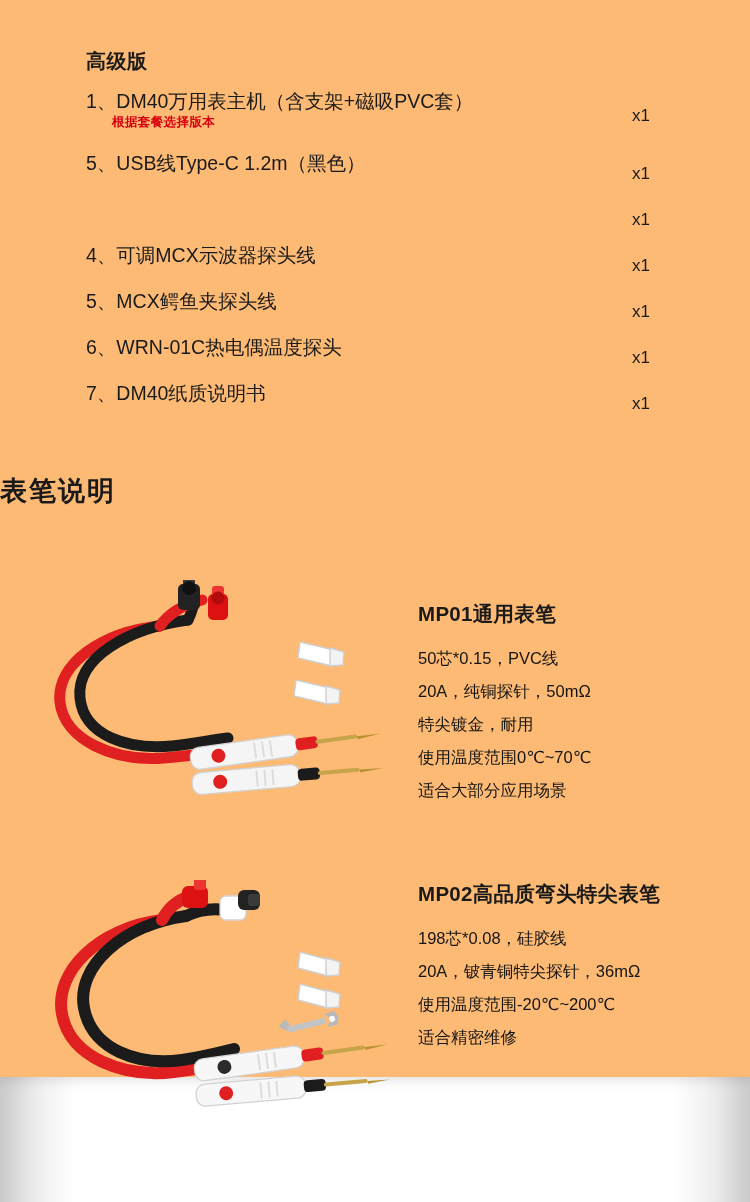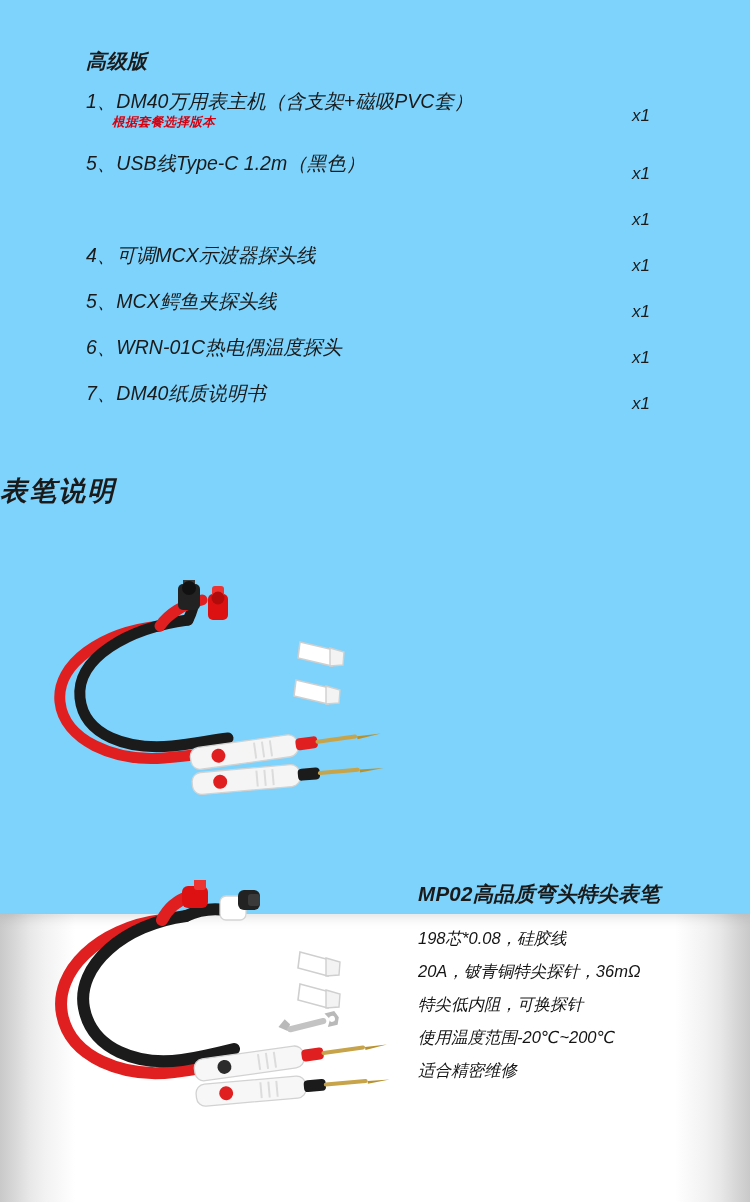--- a/index.html
+++ b/index.html
@@ -12,24 +12,23 @@
     background: linear-gradient(90deg, #c9c9c9 0%, #d8d8d8 2%, #e8e8e8 4%, #f2f2f2 6%, #ffffff 10%, #ffffff 90%, #f2f2f2 94%, #e8e8e8 96%, #d8d8d8 98%, #c9c9c9 100%);
     font-family: "Liberation Sans", "DejaVu Sans", sans-serif;
     color: #1a1a1a;
     overflow: hidden;
     position: relative;
   }
   .page {
     position: absolute;
     left: 0; top: 0;
     width: 750px;
-    height: 914px;
-    background: #7dd3fc;
+    height: 1077px;
+    background: #fdba74;
     box-shadow: 0 0 14px rgba(0,0,0,0.18);
-    font-style: italic;
   }
   .inner {
     position: absolute;
     left: 0; top: 0;
     width: 750px;
     height: 1202px;
   }
 
   
   .pkg-title {
@@ -212,20 +211,28 @@
         <rect x="214" y="191" width="2" height="16" fill="#dcdcdc"></rect>
         <rect x="222" y="191" width="2" height="16" fill="#dcdcdc"></rect>
         <rect x="230" y="191" width="2" height="16" fill="#dcdcdc"></rect>
         <rect x="256" y="193" width="22" height="12" rx="4" fill="#1b1b1b"></rect>
         <rect x="276" y="197" width="42" height="4" rx="2" fill="#c7a34a"></rect>
         <path d="M318 199 L342 199.5 L318 202 Z" fill="#b8912f"></path>
       </g>
     </svg>
   </div>
 
+  <div class="probe-block" id="probe-1">
+    <div class="p-title">MP01通用表笔</div>
+    <div class="p-line">50芯*0.15，PVC线</div>
+    <div class="p-line">20A，纯铜探针，50mΩ</div>
+    <div class="p-line">特尖镀金，耐用</div>
+    <div class="p-line">使用温度范围0℃~70℃</div>
+    <div class="p-line">适合大部分应用场景</div>
+  </div>
 
   <div class="illus" id="illus-2">
     <svg width="360" height="240" viewBox="0 0 360 240" xmlns="http://www.w3.org/2000/svg">
 
       <path d="M120 40 C 56 48, 12 92, 20 134 C 28 178, 82 198, 132 192 C 160 189, 180 184, 200 180" fill="none" stroke="#e02020" stroke-width="12" stroke-linecap="round"></path>
 
       <path d="M144 36 C 82 44, 34 86, 42 128 C 50 170, 96 186, 140 180 C 160 177, 176 173, 192 169" fill="none" stroke="#1b1b1b" stroke-width="12" stroke-linecap="round"></path>
 
       <path d="M120 40 C 126 28, 136 20, 148 16" fill="none" stroke="#e02020" stroke-width="12" stroke-linecap="round"></path>
       <path d="M144 36 C 156 30, 170 28, 184 30" fill="none" stroke="#1b1b1b" stroke-width="12" stroke-linecap="round"></path>
@@ -278,19 +285,18 @@
         <rect x="282" y="209" width="44" height="4" rx="2" fill="#c7a34a"></rect>
         <path d="M326 211 L348 211.5 L326 214 Z" fill="#b8912f"></path>
       </g>
     </svg>
   </div>
 
   <div class="probe-block" id="probe-2">
     <div class="p-title">MP02高品质弯头特尖表笔</div>
     <div class="p-line">198芯*0.08，硅胶线</div>
     <div class="p-line">20A，铍青铜特尖探针，36mΩ</div>
-    <div class="p-line">特尖低内阻，可换探针</div>
     <div class="p-line">使用温度范围-20℃~200℃</div>
     <div class="p-line">适合精密维修</div>
   </div>
 
 </div>
 </div>
 
 </body></html>

